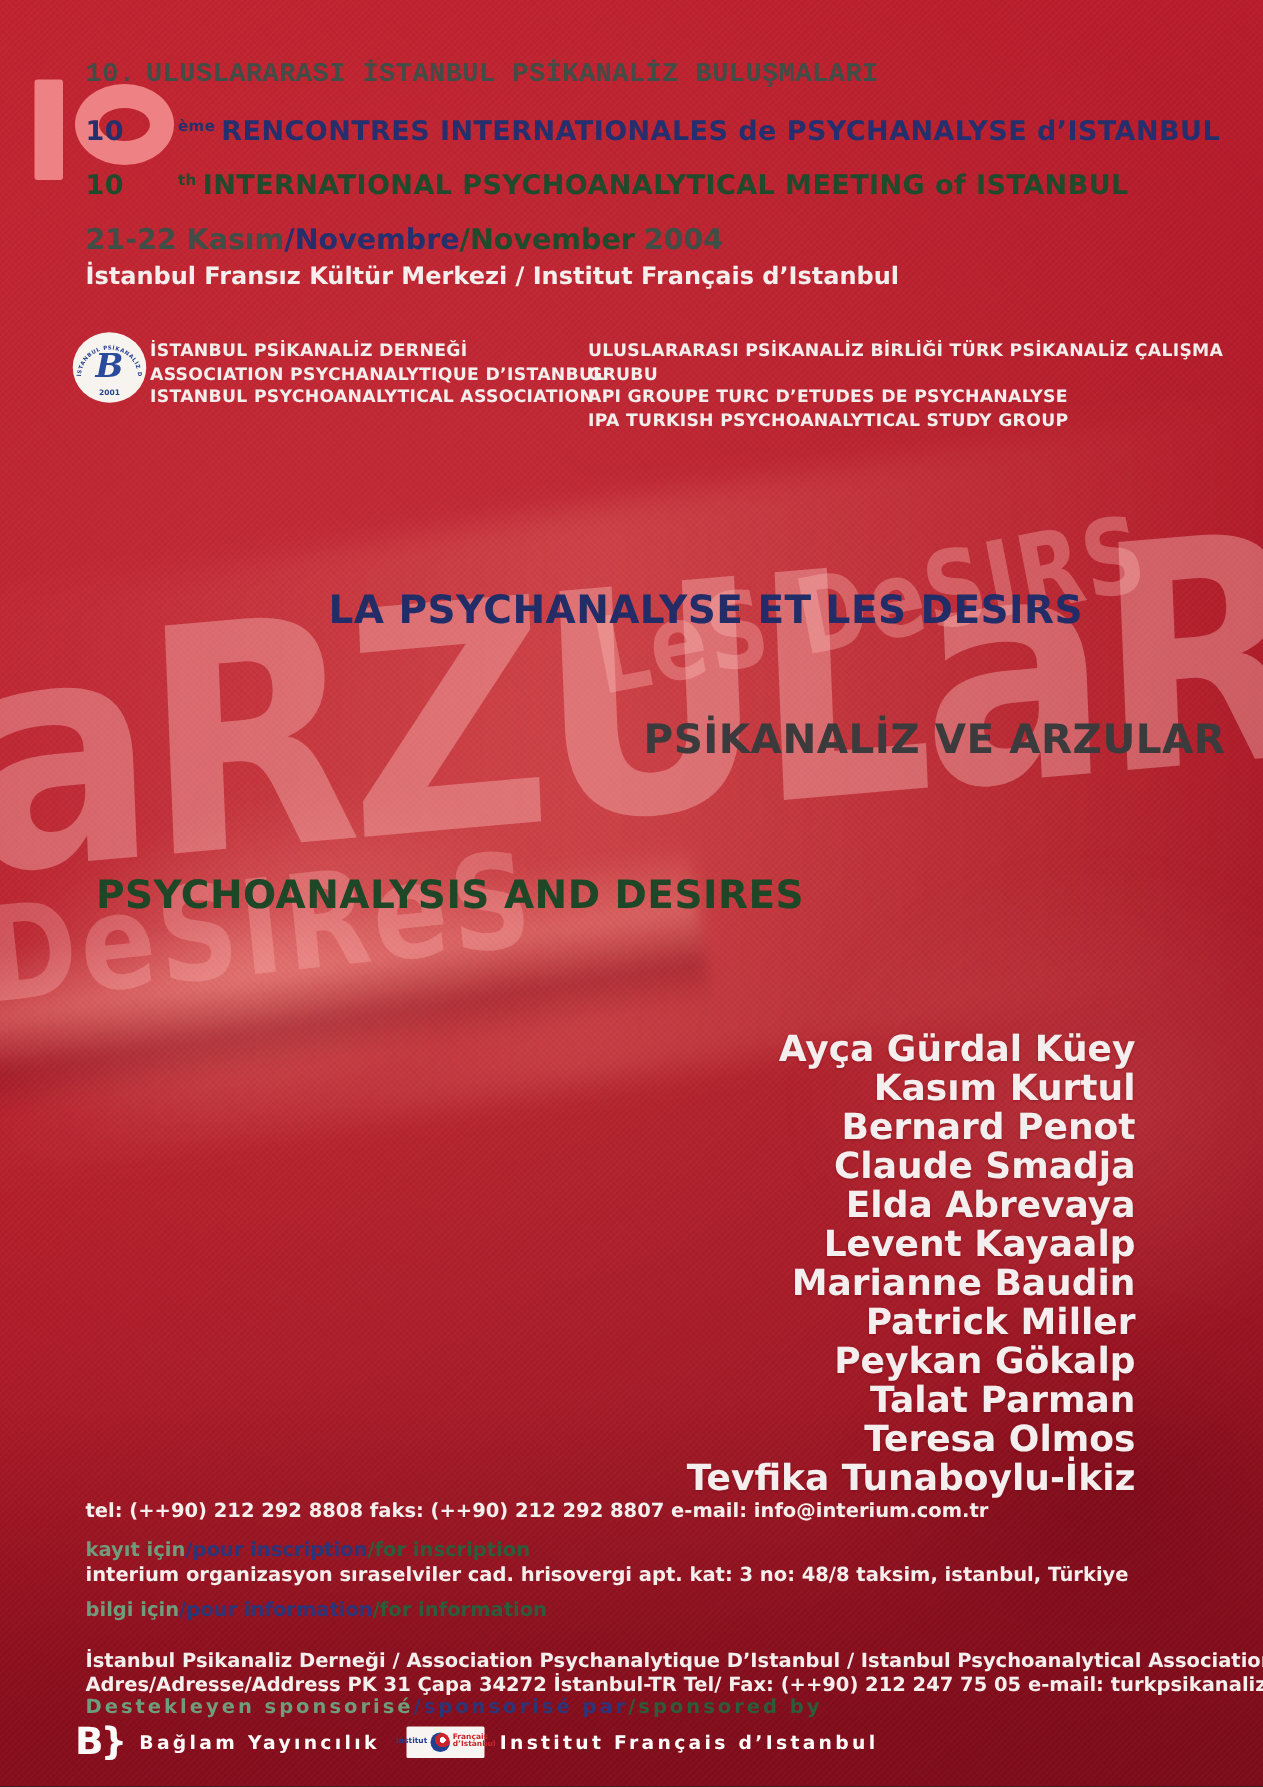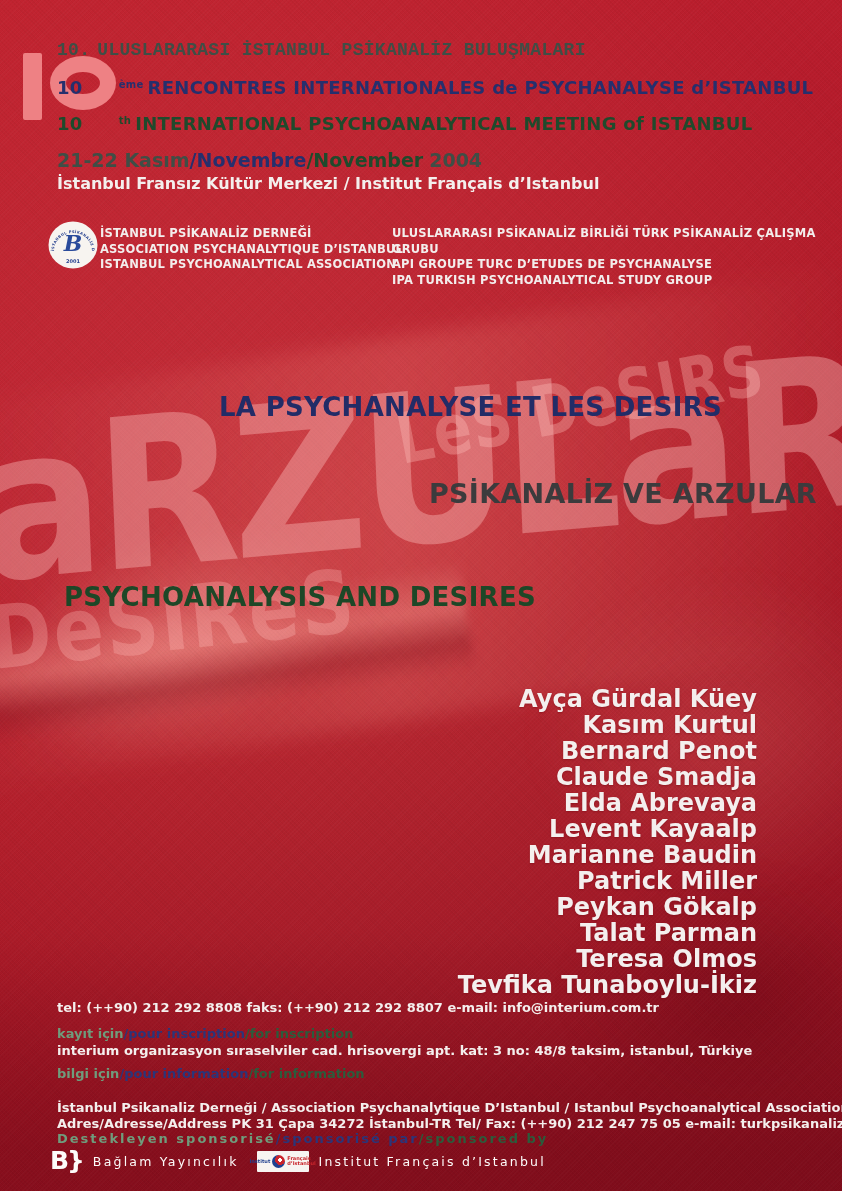--- a/index.html
+++ b/index.html
@@ -68,21 +68,21 @@
   .c-label-tr{color:#6f9c7c;}
   .c-label-fr{color:#2b3579;}
   .c-label-en{color:#2b5c3c;}
   .cline{font-size:13px;font-weight:bold;color:#f4efed;}
   .insc-h{top:1026px;}.insc-1{top:1043px;}.insc-2{top:1000px;}
   .info-h{top:1066px;align-items:flex-end;}.info-1{top:1100px;}.info-2{top:1116px;}
   .spon-h{top:1131px;letter-spacing:2px;}
   
   .sponsors{position:absolute;left:50px;top:1146px;display:flex;align-items:center;z-index:3;}
   .baglam-glyph{font-size:25px;font-weight:bold;color:#fdfbfa;line-height:30px;letter-spacing:-2px;}
-  .sponsor-name{font-size:12.5px;font-weight:normal;color:#fdfbfa;letter-spacing:2.2px;margin-left:10px;white-space:nowrap;}
+  .sponsor-name{font-size:12.5px;font-weight:bold;color:#fdfbfa;letter-spacing:2.2px;margin-left:10px;white-space:nowrap;}
   .if-box{width:52px;height:21px;background:#f7f4f1;border-radius:1px;margin-left:18px;display:flex;align-items:center;justify-content:center;gap:2px;}
   .if-circle{width:13px;height:13px;border-radius:50%;flex:0 0 auto;
     background:radial-gradient(circle at 62% 38%, #ffffff 0 2px, #c9252c 2px 5px, #20408f 5px 100%);}
   .if-t1{font-size:5px;color:#20408f;font-weight:bold;}
   .if-t23{display:flex;flex-direction:column;line-height:5px;}
   .if-t23 span{font-size:5px;color:#c9252c;font-weight:bold;}
 </style>
 </head>
 <body>
 

